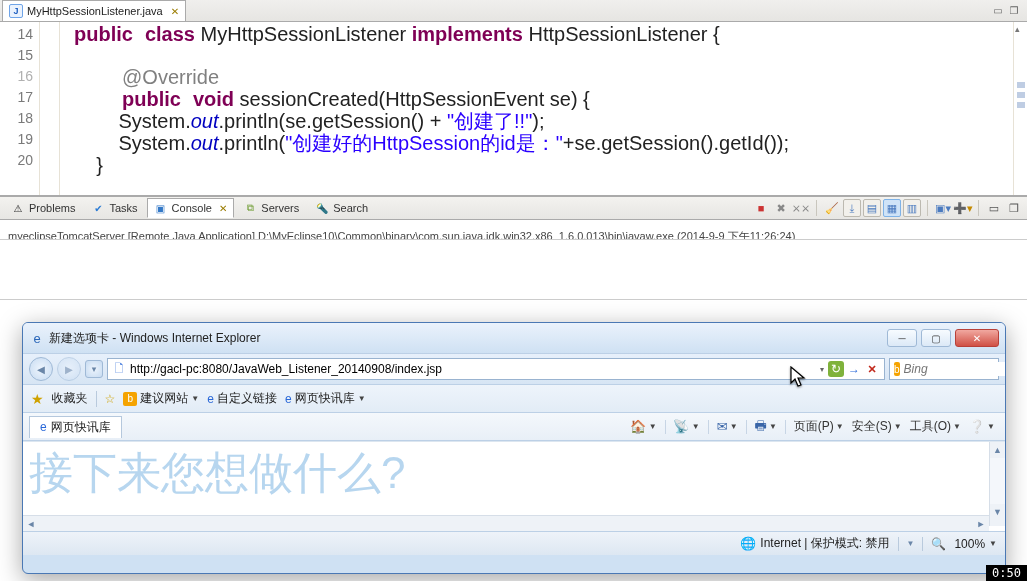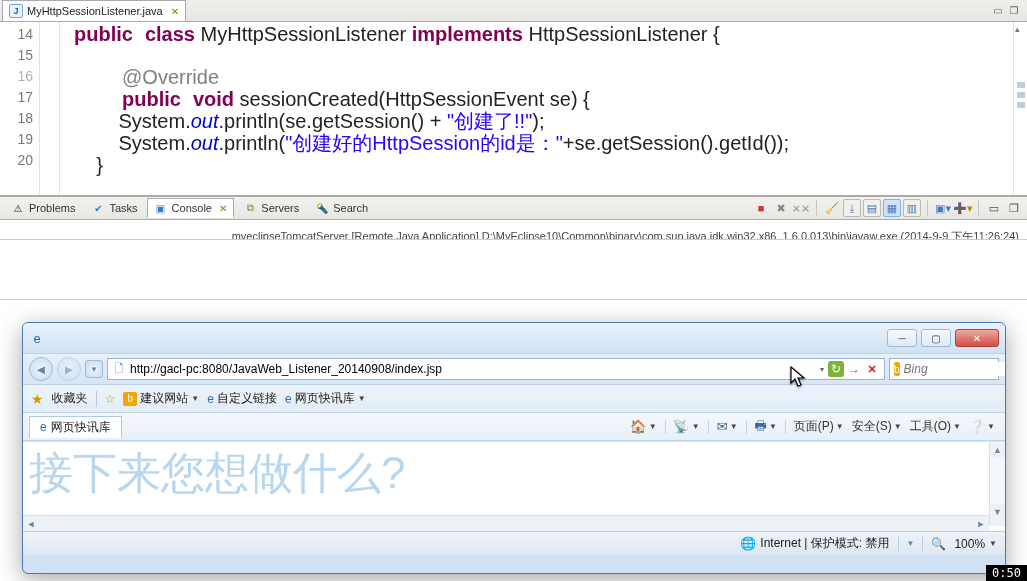--- a/index.html
+++ b/index.html
@@ -29,21 +29,21 @@
   
   .views-bar { display: flex; align-items: center; height: 24px; background: linear-gradient(#f3f2ef,#e7e6e3); border-top: 1px solid #aaa; border-bottom: 1px solid #aaa; padding: 0 4px; gap: 2px; }
   .view-tab { display: flex; align-items: center; gap: 4px; padding: 2px 6px; color: #333; font-size: 11px; border: 1px solid transparent; }
   .view-tab.active { background: #fff; border-color: #aaa; border-bottom-color: #fff; }
   .view-tab .ic { width: 14px; height: 14px; display: inline-flex; align-items: center; justify-content: center; font-size: 10px; }
   .vt-spacer { flex: 1; }
   .vt-tool { width: 18px; height: 18px; display: inline-flex; align-items: center; justify-content: center; color: #555; font-size: 11px; }
   .vt-tool.btnish { border: 1px solid #bcb9b0; background: #f2f0eb; border-radius: 2px; }
   .vt-tool.sel { background: #cfe3f7; border: 1px solid #7fb2e6; border-radius: 2px; }
 
-  .console-line { height: 20px; padding: 9px 8px 0 8px; font-size: 11px; color: #444; background: #fff; border-bottom: 1px solid #ccc; white-space: nowrap; overflow: hidden; text-align: right; }
+  .console-line { height: 20px; padding: 9px 8px 0 8px; font-size: 11px; color: #444; background: #fff; border-bottom: 1px solid #ccc; white-space: nowrap; overflow: hidden; }
   .console-body { background: #fff; height: 60px; border-bottom: 1px solid #ccc; }
 
   
   .ie-window { position: absolute; left: 22px; top: 322px; width: 984px; height: 252px; border: 1px solid #4a78b4; border-radius: 6px; box-shadow: 0 6px 24px rgba(0,0,0,0.35); background: #cfe1f3; overflow: hidden; }
   .ie-titlebar { height: 30px; display: flex; align-items: center; padding: 0 6px; background: linear-gradient(#eaf2fc,#cfe1f3); font-size: 12px; }
   .ie-titlebar .favicon { width: 16px; height: 16px; display: inline-flex; align-items: center; justify-content: center; color: #2a66b8; font-size: 13px; margin-right: 4px; }
   .ie-winbtns { margin-left: auto; display: flex; }
   .ie-winbtn { width: 30px; height: 18px; border: 1px solid #9fb9d6; border-radius: 3px; margin-left: 4px; display: flex; align-items: center; justify-content: center; font-size: 10px; background: linear-gradient(#f7fbff,#dce9f7); color: #3a3a3a; }
   .ie-winbtn.close { background: linear-gradient(#f1a8a0,#d05045); color: #fff; border-color: #b84038; width: 44px; }
 
@@ -175,20 +175,21 @@
   <span class="vt-tool">▭</span>
   <span class="vt-tool">❐</span>
 </div>
 
 <div class="console-line">myeclipseTomcatServer [Remote Java Application] D:\MyEclipse10\Common\binary\com.sun.java.jdk.win32.x86_1.6.0.013\bin\javaw.exe (2014-9-9 下午11:26:24)</div>
 <div class="console-body"></div>
 
 <div class="ie-window">
   <div class="ie-titlebar">
     <span class="favicon">e</span>
+    <span>新建选项卡 - Windows Internet Explorer</span>
     <div class="ie-winbtns">
       <div class="ie-winbtn">─</div>
       <div class="ie-winbtn">▢</div>
       <div class="ie-winbtn close">✕</div>
     </div>
   </div>
 
   <div class="ie-navbar">
     <div class="navbtn">◄</div>
     <div class="navbtn" style="opacity:.55">►</div>

